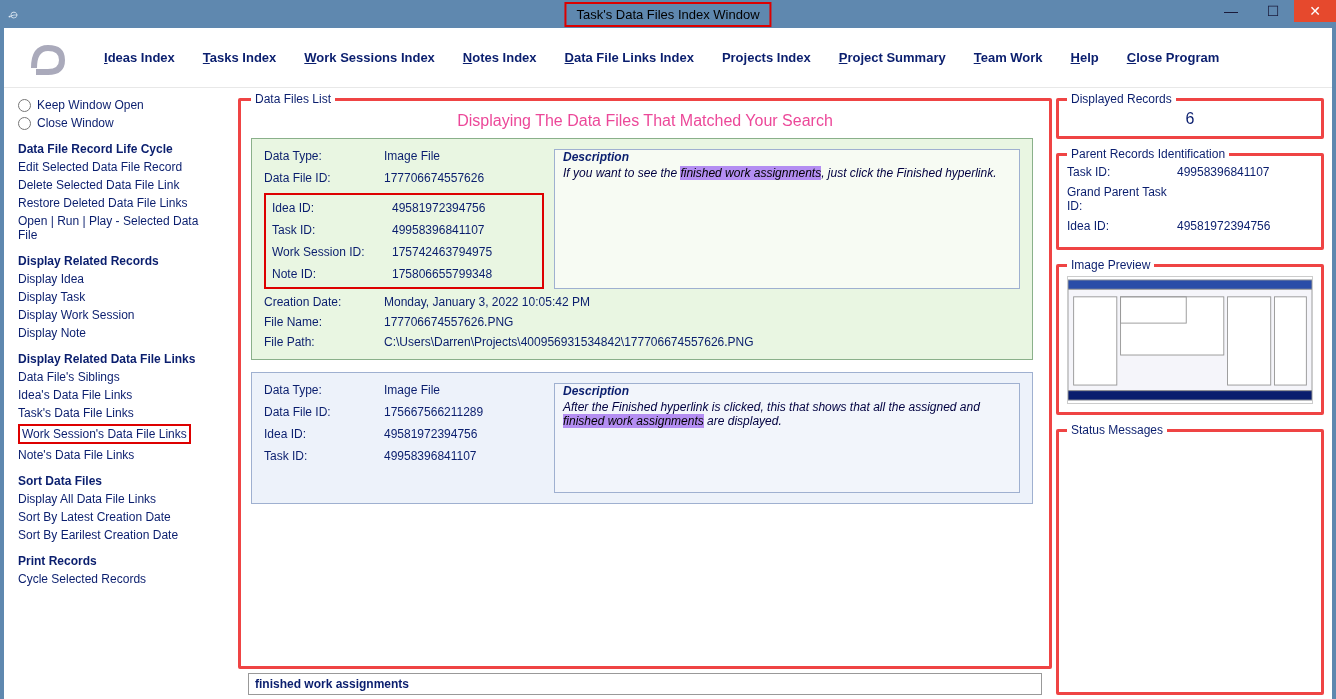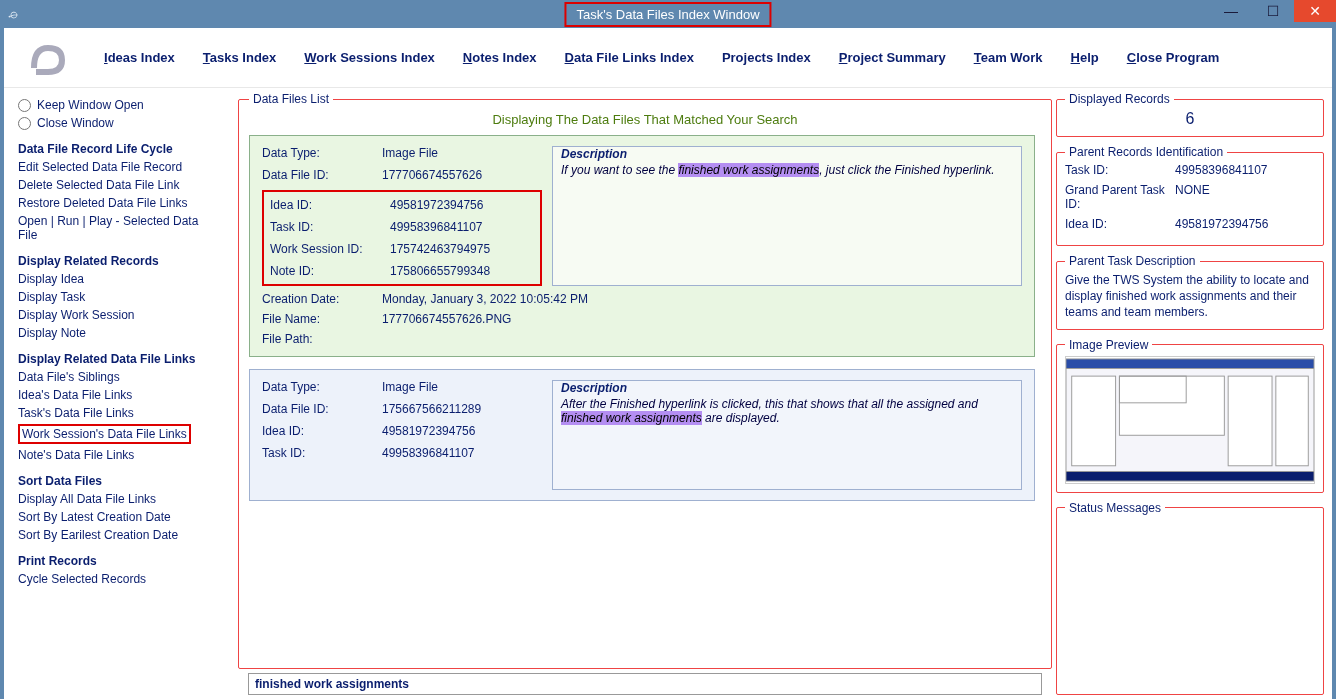--- a/index.html
+++ b/index.html
@@ -1,41 +1,41 @@
 <!DOCTYPE html>
 <html><head>
 <meta charset="utf-8">
 <style>
 * { box-sizing: border-box; margin: 0; padding: 0; }
 body { font-family: "Segoe UI", Tahoma, sans-serif; font-size: 12px; color: #000040; background: #5f88af; width: 1336px; height: 699px; overflow: hidden; }
 .window { width: 1336px; height: 699px; display: flex; flex-direction: column; }
 .titlebar { height: 28px; background: #5f88af; display: flex; align-items: center; position: relative; }
 .titlebar-icon { margin-left: 8px; color: #e8f0f7; font-size: 14px; }
-.titlebar-title { position: absolute; left: 50%; transform: translateX(-50%); color: #ffffff; font-size: 13px; border: 2px solid #d00; padding: 3px 10px; }
+.titlebar-title { position: absolute; left: 50%; transform: translateX(-50%); color: #000000; font-size: 13px; border: 2px solid #d00; padding: 3px 10px; }
 .titlebar-controls { position: absolute; right: 0; top: 0; display: flex; }
 .tb-btn { width: 42px; height: 22px; display: flex; align-items: center; justify-content: center; color: #1a1a3a; font-size: 14px; }
 .tb-close { background: #e6492d; color: #fff; }
 .content-frame { flex: 1; background: #fff; margin: 0 4px 0 4px; display: flex; flex-direction: column; }
 .menubar { height: 60px; display: flex; align-items: center; padding: 0 18px; gap: 28px; border-bottom: 1px solid #e8e8e8; }
 .logo { width: 54px; height: 40px; }
 .menu-links { display: flex; gap: 28px; flex-wrap: nowrap; }
 .menu-link { color: #0a1e6e; font-size: 13px; font-weight: 600; cursor: pointer; white-space: nowrap; }
 .menu-link .ul { text-decoration: underline; }
 .body-row { flex: 1; display: flex; overflow: hidden; }
 .sidebar { width: 230px; padding: 10px 14px; overflow-y: auto; }
 .radio-row { display: flex; align-items: center; gap: 6px; margin-bottom: 4px; font-size: 12px; color: #0a1e6e; }
 .radio-row input { margin: 0; }
 .side-head { font-weight: 700; color: #0a1e6e; margin-top: 12px; margin-bottom: 4px; font-size: 12px; }
 .side-link { color: #0a1e6e; font-size: 12px; margin-bottom: 4px; cursor: pointer; display: block; }
 .side-link.hl { border: 2px solid #d00; padding: 1px 2px; display: inline-block; }
 .main { flex: 1; display: flex; flex-direction: column; padding: 4px 0 4px 4px; }
-fieldset { border: 1px solid #ef4444; border-radius: 2px; }
+fieldset { border: 3px solid #ef4444; border-radius: 2px; }
 legend { color: #0a1e6e; font-size: 12px; padding: 0 4px; }
 .data-files-list { flex: 1; display: flex; flex-direction: column; padding: 6px 10px 6px 10px; min-height: 0; }
-.dfl-title { text-align: center; font-size: 13px; color: #4d7c0f; margin-bottom: 8px; }
+.dfl-title { text-align: center; font-size: 16px; color: #ec4899; margin-bottom: 8px; }
 .dfl-scroll { flex: 1; overflow-y: scroll; padding-right: 6px; min-height: 0; }
 .record-card { border: 1px solid #8ab08a; background: #e9f6e2; padding: 10px 12px; margin-bottom: 12px; display: grid; grid-template-columns: 280px 1fr; column-gap: 10px; row-gap: 0; position: relative; }
 .record-card.alt { background: #edf2fa; border-color: #9fb0d0; }
 .rec-left { display: grid; grid-template-columns: 120px 1fr; row-gap: 8px; align-content: start; }
 .rec-label { color: #0a1e6e; font-size: 12px; }
 .rec-val { color: #0a1e6e; font-size: 12px; overflow-wrap: anywhere; }
 .ids-box { grid-column: 1 / span 2; border: 2px solid #d00; padding: 6px 6px; display: grid; grid-template-columns: 120px 1fr; row-gap: 8px; }
 .desc-box { border: 1px solid #9fb0d0; padding: 0 8px; background: #f7fbf3; min-height: 110px; font-style: italic; }
 .desc-box.alt { background: #f2f5fb; }
 .desc-box .legendish { color: #0a1e6e; font-size: 12px; font-weight: 600; margin-bottom: 2px; }
@@ -157,20 +157,21 @@
               <div class="wide-row">
                 <div class="rec-label">Creation Date:</div>
                 <div class="rec-val">Monday, January 3, 2022  10:05:42 PM</div>
               </div>
               <div class="wide-row">
                 <div class="rec-label">File Name:</div>
                 <div class="rec-val">177706674557626.PNG</div>
               </div>
               <div class="wide-row">
                 <div class="rec-label">File Path:</div>
+                <div class="rec-val">C:\Users\Darren\Projects\400956931534842\177706674557626.PNG</div>
               </div>
             </div>
 
             <div class="record-card alt">
               <div class="rec-left">
                 <div class="rec-label">Data Type:</div>
                 <div class="rec-val">Image File</div>
                 <div class="rec-label">Data File ID:</div>
                 <div class="rec-val">175667566211289</div>
                 <div class="rec-label">Idea ID:</div>
@@ -199,32 +200,27 @@
         </fieldset>
 
         <fieldset class="small-fs">
           <legend>Parent Records Identification</legend>
           <div class="pr-row">
               <span>Task ID:</span>
               <span>49958396841107</span>
             </div>
           <div class="pr-row">
               <span>Grand Parent Task ID:</span>
-              <span>NONE</span>
             </div>
           <div class="pr-row">
               <span>Idea ID:</span>
               <span>49581972394756</span>
             </div>
         </fieldset>
 
-        <fieldset class="small-fs">
-          <legend>Parent Task Description</legend>
-          <div class="pt-desc">Give the TWS System the ability to locate and display finished work assignments and their teams and team members.</div>
-        </fieldset>
 
         <fieldset class="small-fs">
           <legend>Image Preview</legend>
           <div class="img-preview">
             <svg class="preview-svg" viewBox="0 0 260 128" width="100%">
               <rect x="0" y="0" width="260" height="10" fill="#2a4da8"></rect>
               <rect x="0" y="10" width="260" height="108" fill="#f5f5fa" stroke="#ccc"></rect>
               <rect x="0" y="118" width="260" height="10" fill="#0a1e6e"></rect>
               <rect x="6" y="18" width="46" height="94" fill="#fff" stroke="#ddd"></rect>
               <rect x="56" y="18" width="110" height="62" fill="#fff" stroke="#e9b"></rect>

